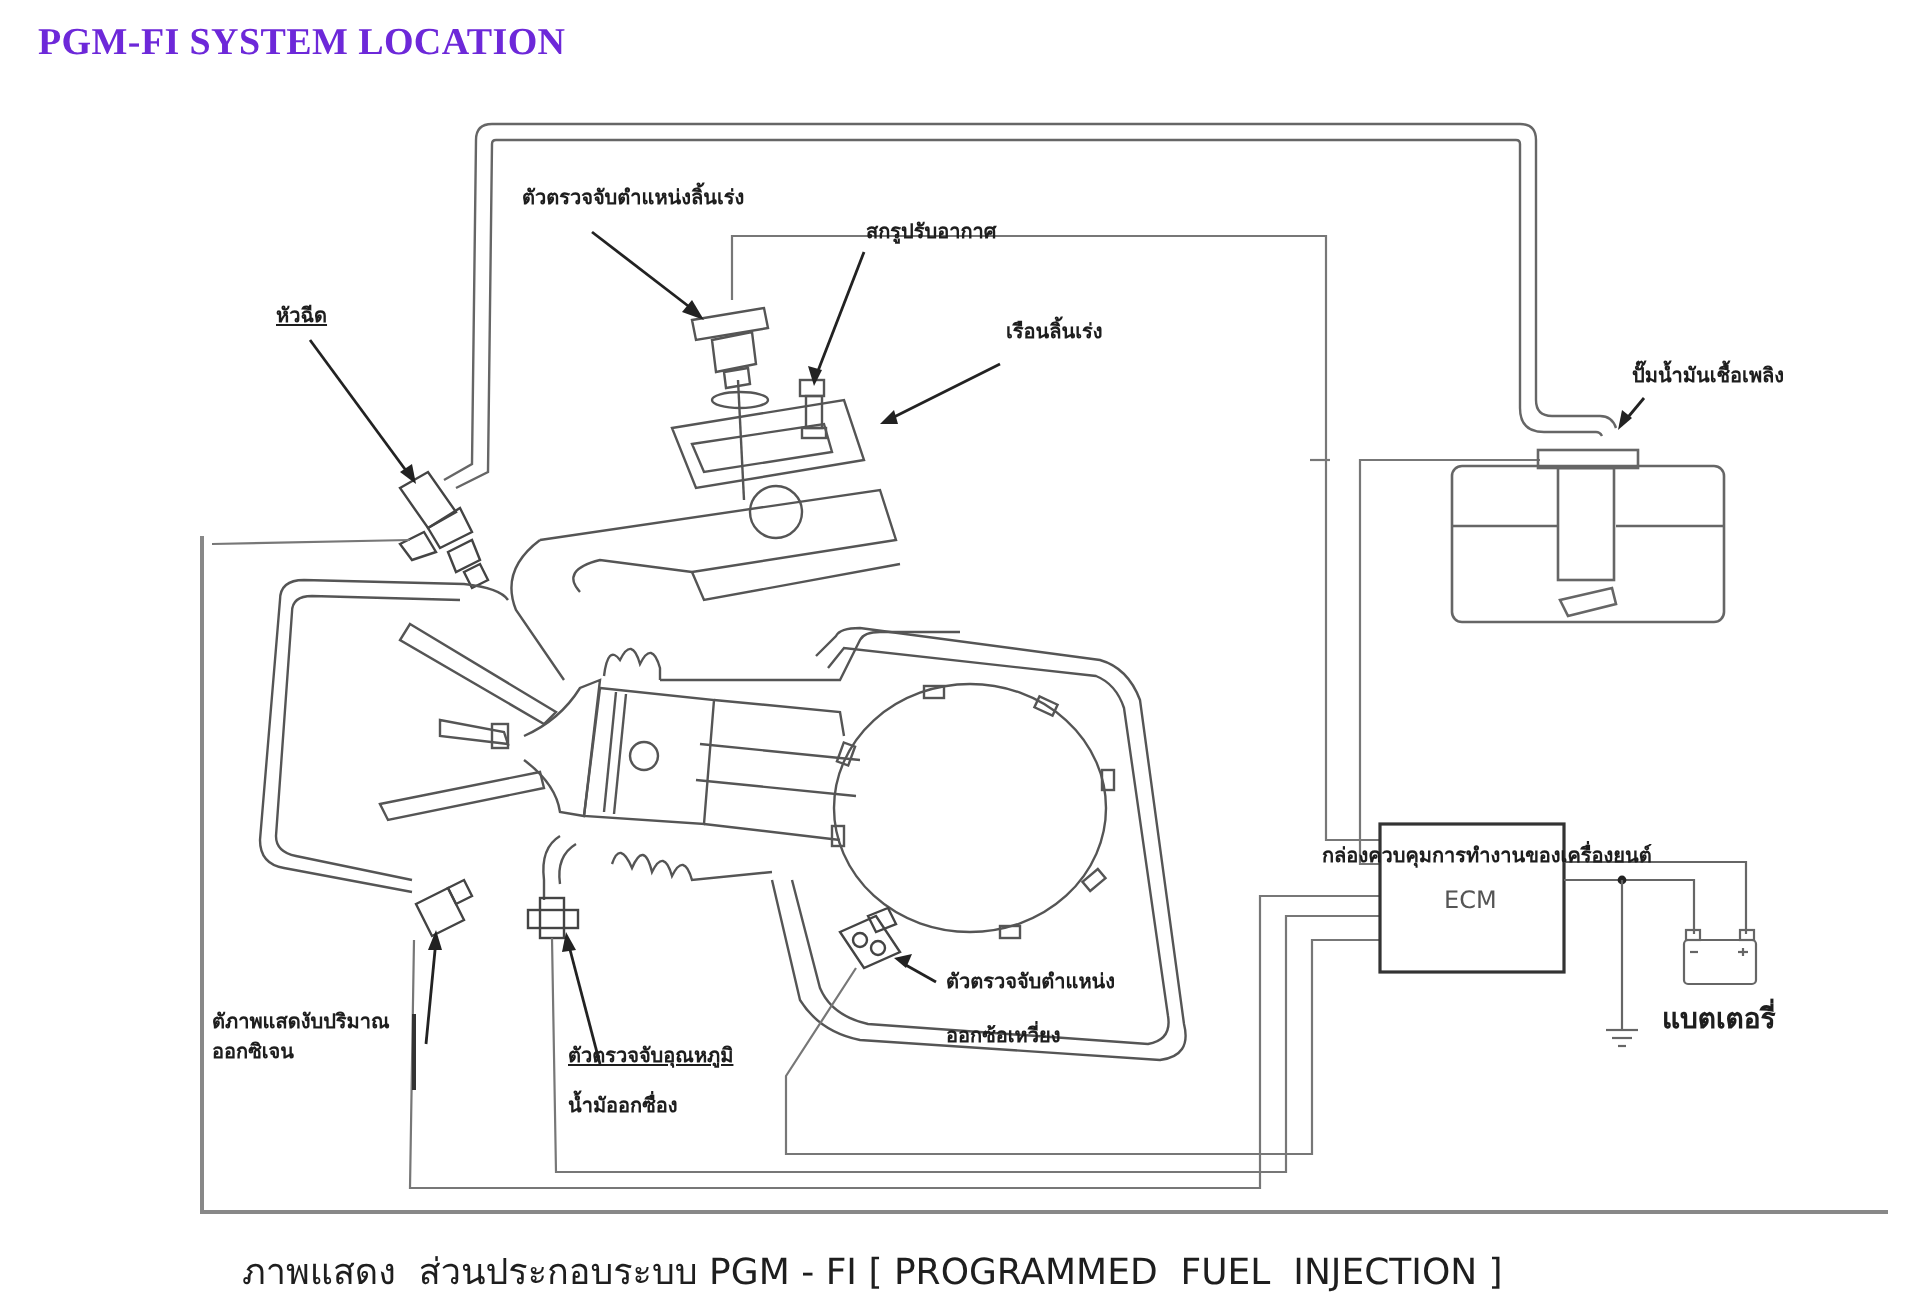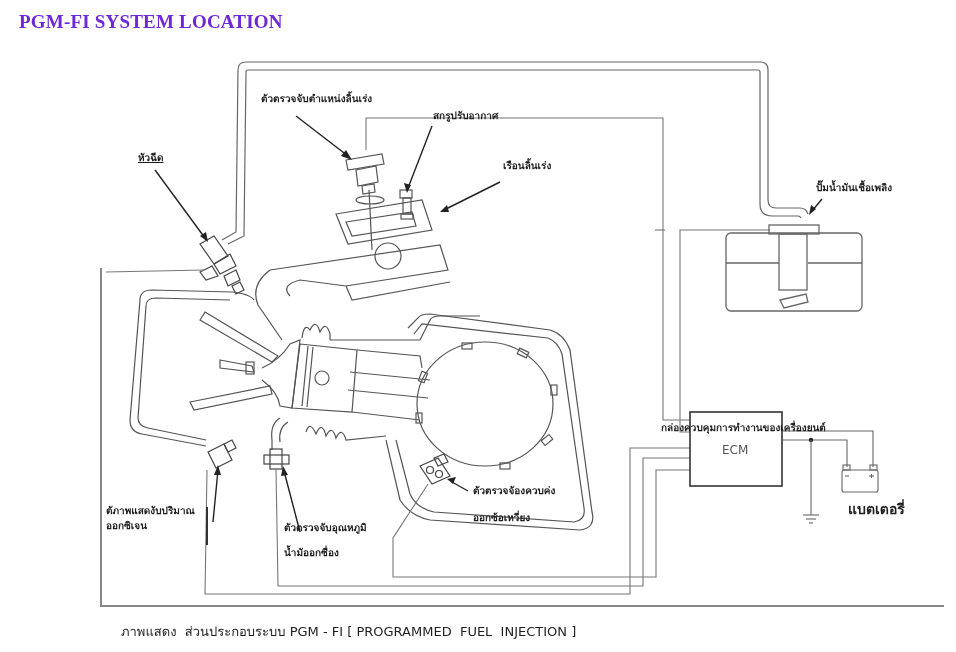--- a/index.html
+++ b/index.html
@@ -1,20 +1,20 @@
 <!DOCTYPE html>
 <html><head>
 <meta charset="utf-8">
 <style>
   html, body { margin:0; padding:0; background:#ffffff; }
   body { width:956px; height:652px; position:relative; overflow:hidden; font-family:"Liberation Serif", serif; }
   .title { position:absolute; left:19px; top:11px; font-family:"Liberation Serif", serif; font-weight:bold; font-size:19px; color:#6d28d9; letter-spacing:0.2px; }
   svg.diagram { position:absolute; left:0; top:0; }
   .lbl { position:absolute; font-family:"DejaVu Serif", serif; font-size:10px; font-weight:bold; color:#1e1e1e; white-space:nowrap; }
-  .caption { position:absolute; left:121px; top:621px; font-family:"DejaVu Sans", sans-serif; font-size:13px; color:#1e1e1e; white-space:pre; }
+  .caption { position:absolute; left:121px; top:621px; font-family:"DejaVu Sans", sans-serif; font-size:18px; color:#1e1e1e; white-space:pre; }
   .ecm-text { font-family:"DejaVu Sans", sans-serif; font-size:12px; fill:#555; }
 </style>
 </head>
 <body>
 
 <div class="title">PGM-FI SYSTEM LOCATION</div>
 
 <svg class="diagram" width="956" height="652" viewBox="0 0 956 652" fill="none" stroke="#555" stroke-width="1.3">
 
   <g stroke="#888" stroke-width="2">
@@ -200,22 +200,22 @@
     <polygon points="447,479 456,477 453,484"></polygon>
   </g>
 </svg>
 
 <div class="lbl" style="left:261px; top:91px;">ตัวตรวจจับตำแหน่งลิ้นเร่ง</div>
 <div class="lbl" style="left:433px; top:108px;">สกรูปรับอากาศ</div>
 <div class="lbl" style="left:503px; top:158px;">เรือนลิ้นเร่ง</div>
 <div class="lbl" style="left:138px; top:150px;text-decoration:underline;">หัวฉีด</div>
 <div class="lbl" style="left:816px; top:180px;">ปั๊มน้ำมันเชื้อเพลิง</div>
 <div class="lbl" style="left:661px; top:385px;margin-top:35px;">กล่องควบคุมการทำงานของเครื่องยนต์</div>
-<div class="lbl" style="left:831px; top:498px; font-size:14px;margin-left:17px;">แบตเตอรี่</div>
-<div class="lbl" style="left:473px; top:483px;">ตัวตรวจจัองควบค่ง</div>
+<div class="lbl" style="left:831px; top:498px; font-size:14px;">แบตเตอรี่</div>
+<div class="lbl" style="left:473px; top:483px;">ตัวตรวจจับตำแหน่ง</div>
 <div class="lbl" style="left:473px; top:510px;">ออกซ้อเหวี่ยง</div>
-<div class="lbl" style="left:284px; top:520px;">ตัวตรวจจับอุณหภูมิ</div>
+<div class="lbl" style="left:284px; top:520px;text-decoration:underline;">ตัวตรวจจับอุณหภูมิ</div>
 <div class="lbl" style="left:284px; top:545px;">น้ำมัออกซื่อง</div>
 <div class="lbl" style="left:106px; top:503px;">ตัภาพแสดงับปริมาณ</div>
 <div class="lbl" style="left:106px; top:518px;">ออกซิเจน</div>
 <div style="position:absolute; left:206px; top:507px; width:1.5px; height:38px; background:#333;"></div>
 
 <div class="caption">ภาพแสดง  ส่วนประกอบระบบ PGM - FI [ PROGRAMMED  FUEL  INJECTION ]</div>
 
 </body></html>

